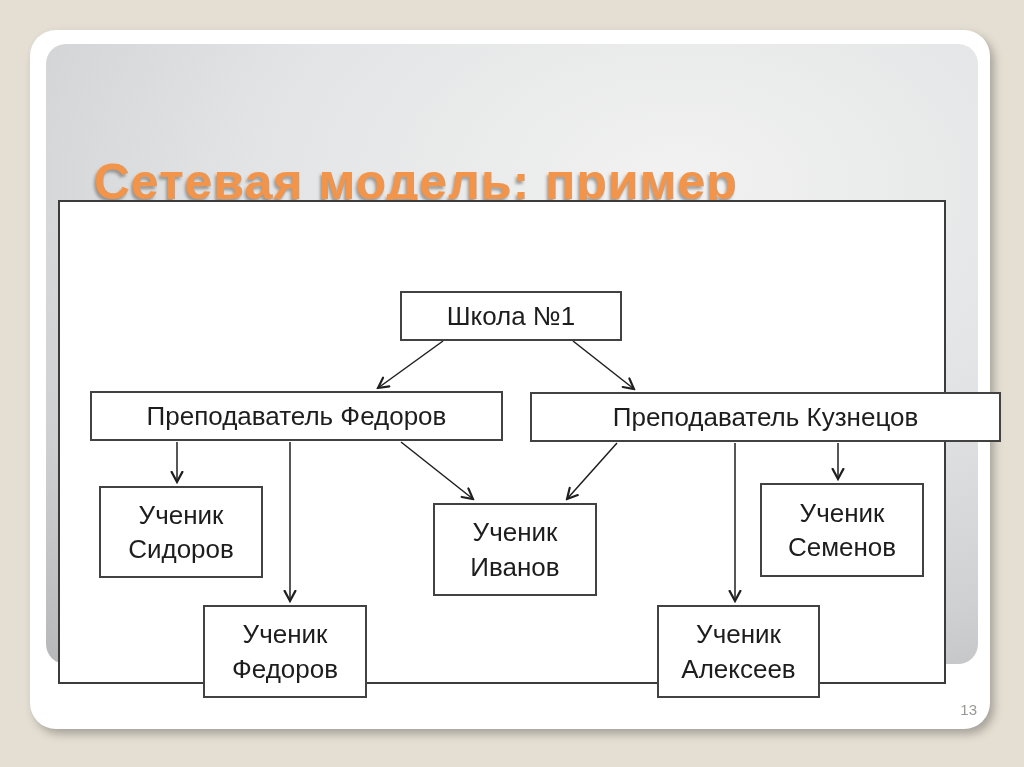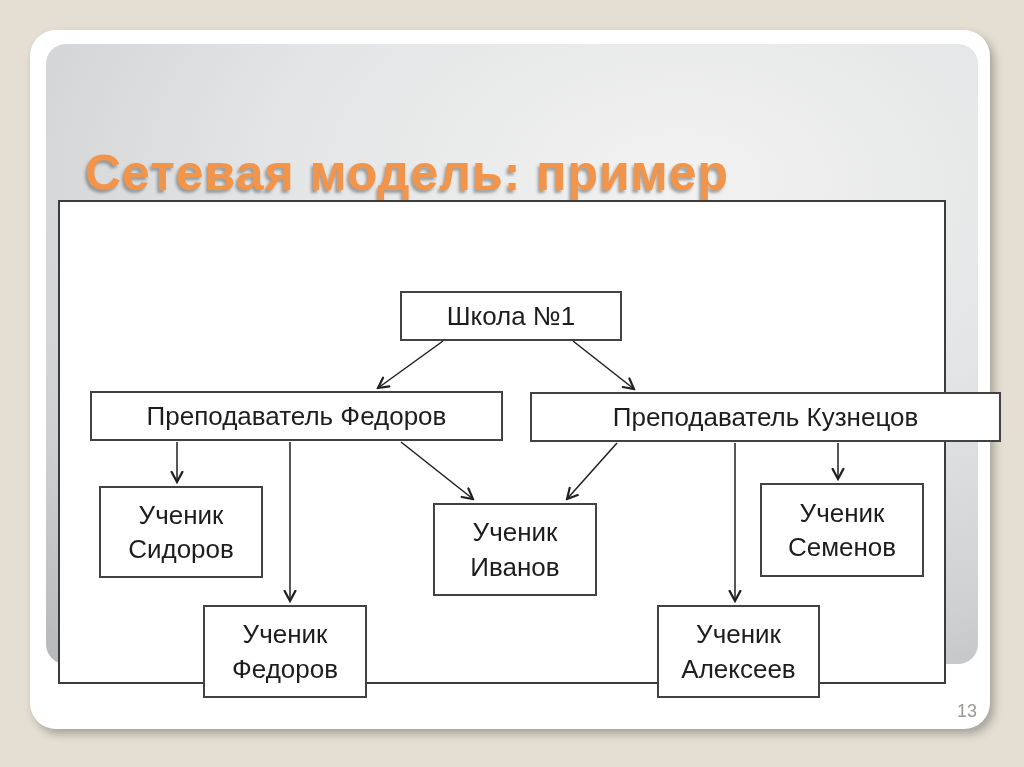--- a/index.html
+++ b/index.html
@@ -28,21 +28,21 @@
     width: 932px;
     height: 620px;
     border-radius: 20px;
     background: radial-gradient(ellipse 130% 120% at 68% 22%,
                 #f2f2f2 0%, #e3e4e5 35%, #cfd0d1 62%, #a2a4a6 100%);
   }
   .slide-title {
     position: absolute;
     left: 47px;
     top: 106px;
-    margin: 8px;
+    margin: 17px;
     font-size: 50px;
     font-weight: bold;
     letter-spacing: 1px;
     color: #f2944a;
     text-shadow: -2px 3px 3px rgba(95,95,95,0.55);
     white-space: nowrap;
   }
   .diagram-frame {
     position: absolute;
     left: 28px;
@@ -81,21 +81,21 @@
   .node-kuznetsov { left: 500px; top: 362px; width: 471px; height: 50px; }
   .node-sidorov   { left:  69px; top: 456px; width: 164px; height: 92px; }
   .node-petrov    { left: 403px; top: 473px; width: 164px; height: 93px; }
   .node-semenov   { left: 730px; top: 453px; width: 164px; height: 94px; }
   .node-fedorov   { left: 173px; top: 575px; width: 164px; height: 93px; }
   .node-alekseev  { left: 627px; top: 575px; width: 163px; height: 93px; }
   .page-number {
     position: absolute;
     right: 13px;
     top: 671px;
-    font-size: 18px;
+    font-size: 15px;
     color: #999896;
   }
 </style>
 </head>
 <body>
 
 <div class="slide">
 
   <div class="gray-panel"></div>
 

